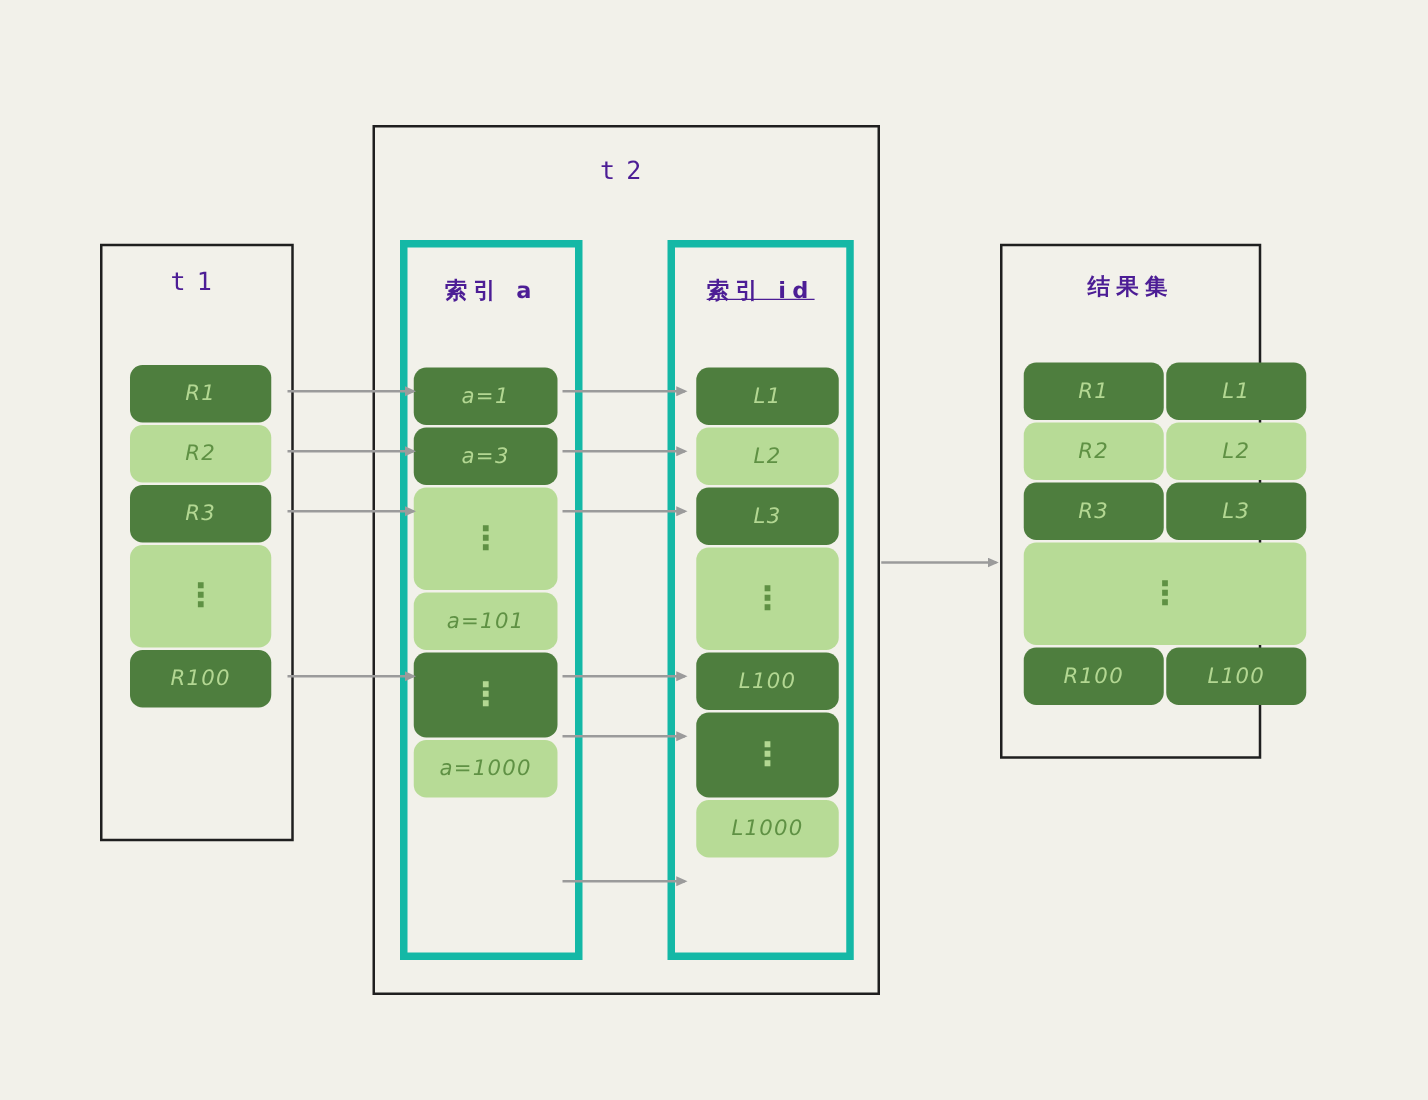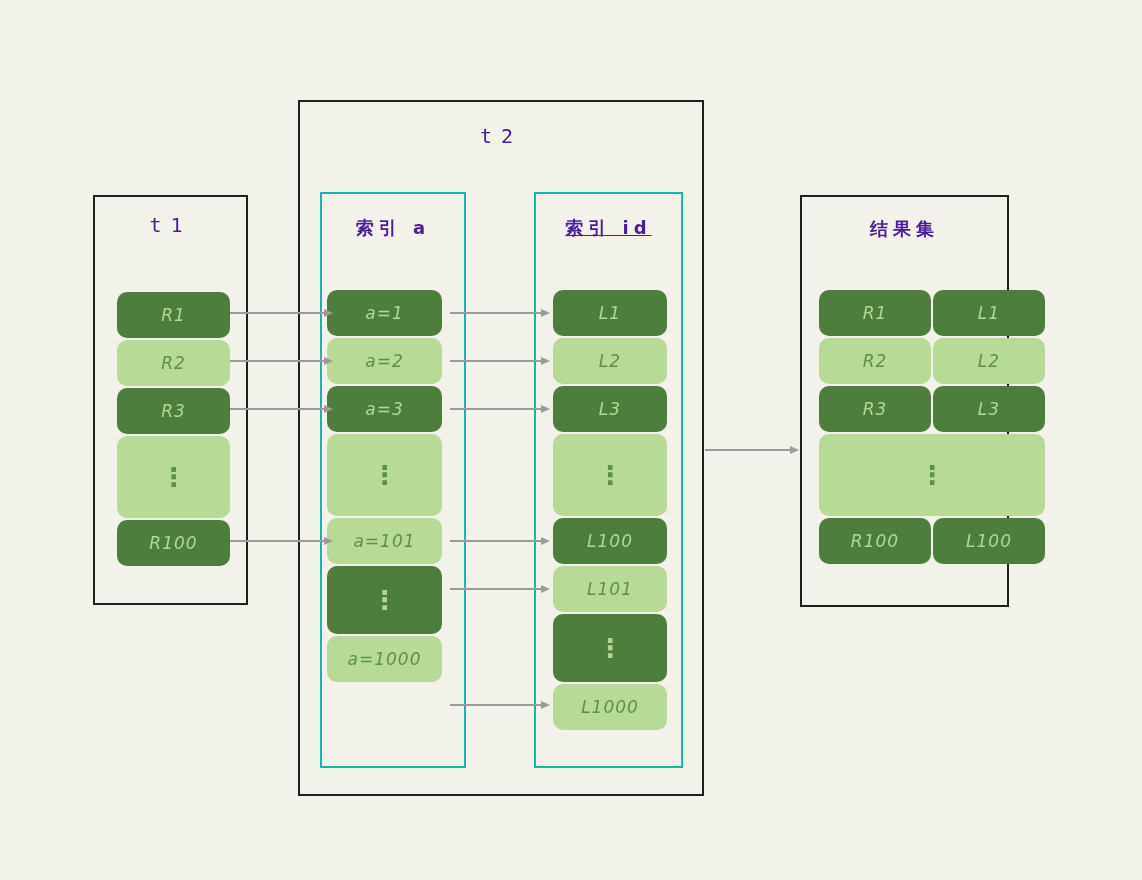--- a/index.html
+++ b/index.html
@@ -17,21 +17,21 @@
   }
   .box {
     position: absolute;
     background: transparent;
     box-sizing: border-box;
   }
   .outer {
     border: 2px solid #1f1f1f;
   }
   .inner {
-    border: 2px solid #14b8a6;
+    border: 6px solid #14b8a6;
   }
   .box-title {
     position: absolute;
     left: 0;
     right: 0;
     text-align: center;
     color: #4c1d95;
     font-size: 20px;
     font-weight: 600;
   }
@@ -118,57 +118,55 @@
     top: 0;
     z-index: 5;
     pointer-events: none;
   }
 </style>
 </head>
 <body>
 
 <div class="canvas">
 
-  <div class="box outer" style="left:93px; top:195px; width:155px; height:410px;">
+  <div class="box outer" style="left:80px; top:195px; width:155px; height:478px;">
     <div class="box-title latin-title" style="top:16px;">t1</div>
     <div class="rows" style="left:22px; top:95px; width:113px;">
       <div class="row dark">R1</div>
       <div class="row light">R2</div>
       <div class="row dark">R3</div>
       <div class="row light tall dots">⋮</div>
       <div class="row dark">R100</div>
     </div>
   </div>
 
   <div class="box outer" style="left:298px; top:100px; width:406px; height:696px;">
     <div class="box-title latin-title" style="top:22px;">t2</div>
   </div>
 
   <div class="box inner" style="left:320px; top:192px; width:146px; height:576px;">
     <div class="box-title cjk-title" style="top:22px;">索引 a</div>
     <div class="rows" style="left:5px; top:96px; width:115px;">
       <div class="row dark">a=1</div>
-      <div class="row light">a=2</div>
       <div class="row dark">a=3</div>
       <div class="row light tall dots">⋮</div>
       <div class="row light">a=101</div>
       <div class="row dark tall2 dots">⋮</div>
       <div class="row light">a=1000</div>
     </div>
   </div>
 
   <div class="box inner" style="left:534px; top:192px; width:149px; height:576px;">
     <div class="box-title cjk-title" style="top:22px;text-decoration:underline;">索引 id</div>
     <div class="rows" style="left:17px; top:96px; width:114px;">
       <div class="row dark">L1</div>
       <div class="row light">L2</div>
       <div class="row dark">L3</div>
       <div class="row light tall dots">⋮</div>
       <div class="row dark">L100</div>
-      <div class="row light">L101</div>
       <div class="row dark tall2 dots">⋮</div>
       <div class="row light">L1000</div>
     </div>
   </div>
 
   <div class="box outer" style="left:800px; top:195px; width:209px; height:412px;">
     <div class="box-title cjk-title" style="top:20px;">结果集</div>
     <div class="rows" style="left:17px; top:93px; width:226px;">
       <div class="pair dark">
         <div class="cell">R1</div>

